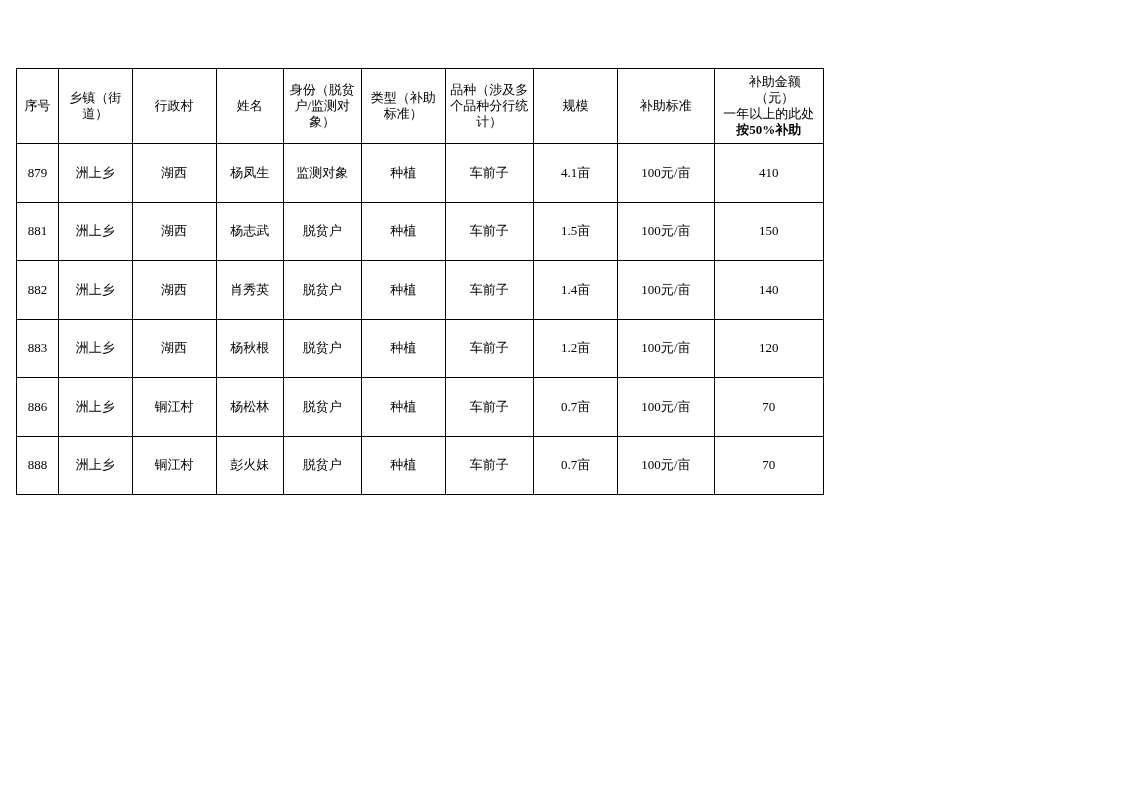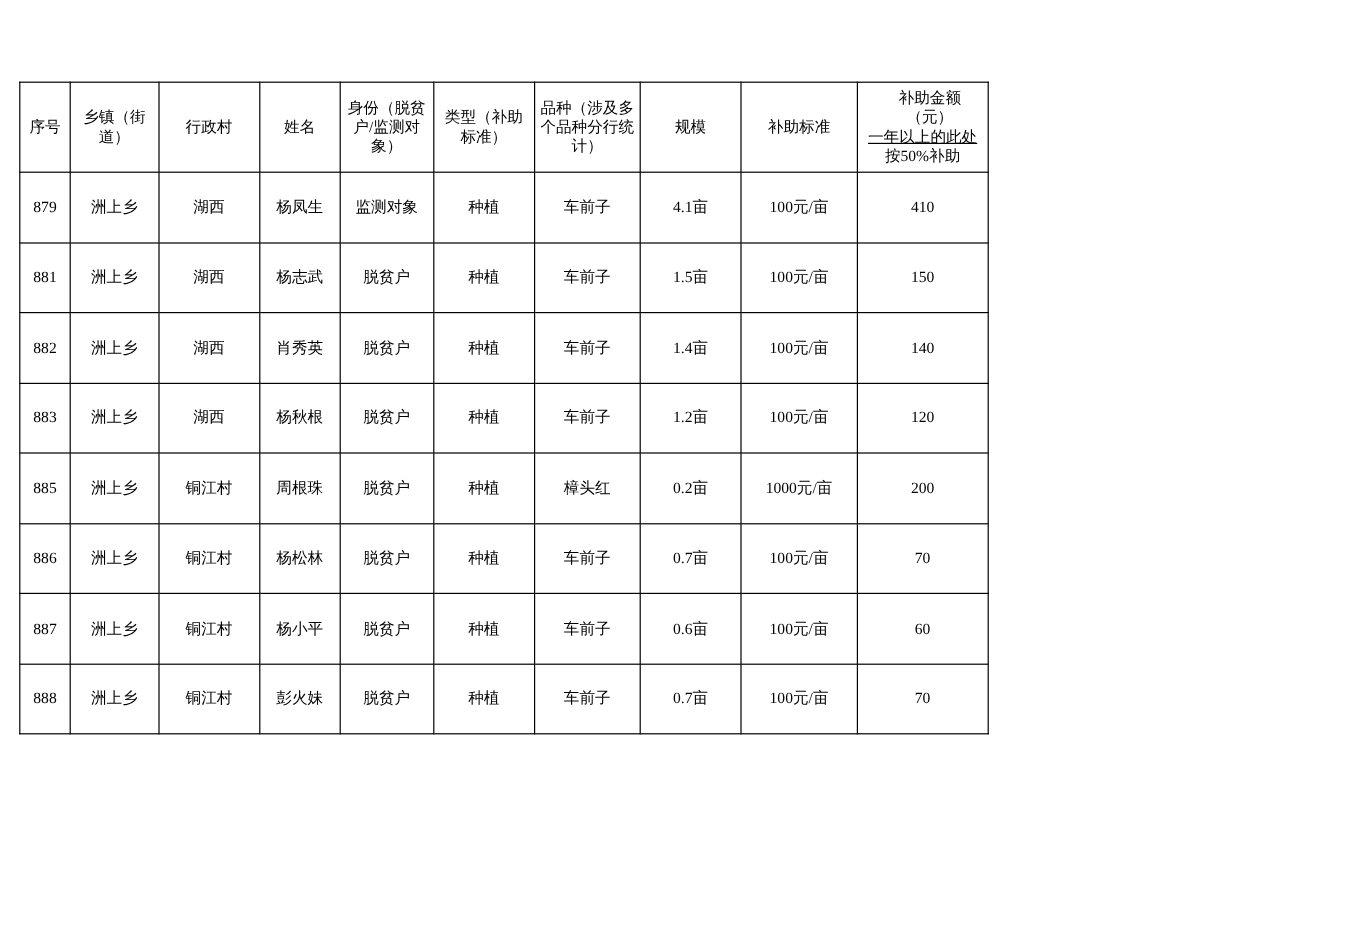--- a/index.html
+++ b/index.html
@@ -57,22 +57,22 @@
   .c5 { width: 80px; }
   .c6 { width: 84px; }
   .c7 { width: 80px; }
   .c8 { width: 92px; }
   .c9 { width: 104px; }
   .hdr-amount {
     font-size: 11.5px;
     line-height: 1.3;
   }
   .hdr-amount .line1 { display: block; margin-left: 12px; }
-  .hdr-amount .line2 { display: block; text-decoration: underline; }
-  .hdr-amount .line3 { display: block; }
+  .hdr-amount .line2 { display: block; }
+  .hdr-amount .line3 { display: block; font-weight: bold; }
 </style>
 </head>
 <body>
 
 <div class="page">
   <div class="table-wrap">
     <table class="subsidy-table">
       <colgroup>
         <col class="c0">
           <col class="c1">
@@ -146,54 +146,30 @@
           <td>湖西</td>
           <td>杨秋根</td>
           <td>脱贫户</td>
           <td>种植</td>
           <td>车前子</td>
           <td>1.2亩</td>
           <td>100元/亩</td>
           <td>120</td>
         </tr>
         <tr>
-          <td>885</td>
-          <td>洲上乡</td>
-          <td>铜江村</td>
-          <td>周根珠</td>
-          <td>脱贫户</td>
-          <td>种植</td>
-          <td>樟头红</td>
-          <td>0.2亩</td>
-          <td>1000元/亩</td>
-          <td>200</td>
-        </tr>
-        <tr>
           <td>886</td>
           <td>洲上乡</td>
           <td>铜江村</td>
           <td>杨松林</td>
           <td>脱贫户</td>
           <td>种植</td>
           <td>车前子</td>
           <td>0.7亩</td>
           <td>100元/亩</td>
           <td>70</td>
-        </tr>
-        <tr>
-          <td>887</td>
-          <td>洲上乡</td>
-          <td>铜江村</td>
-          <td>杨小平</td>
-          <td>脱贫户</td>
-          <td>种植</td>
-          <td>车前子</td>
-          <td>0.6亩</td>
-          <td>100元/亩</td>
-          <td>60</td>
         </tr>
         <tr>
           <td>888</td>
           <td>洲上乡</td>
           <td>铜江村</td>
           <td>彭火妹</td>
           <td>脱贫户</td>
           <td>种植</td>
           <td>车前子</td>
           <td>0.7亩</td>

